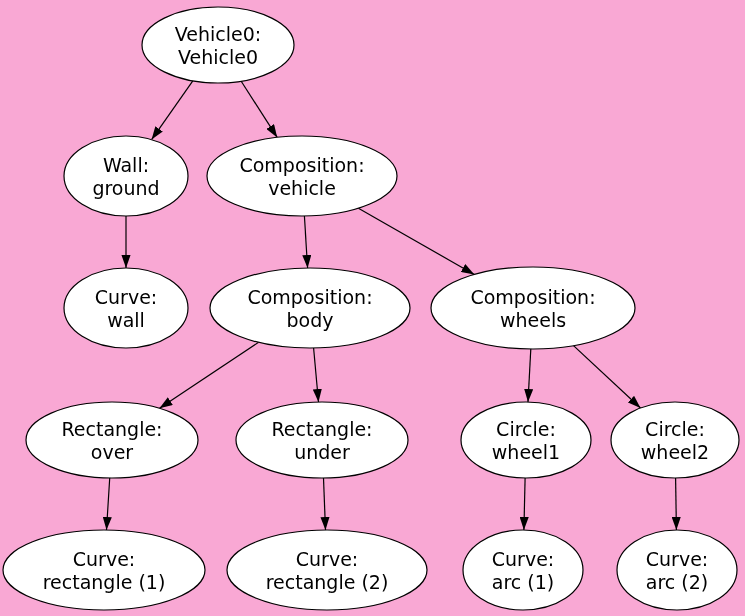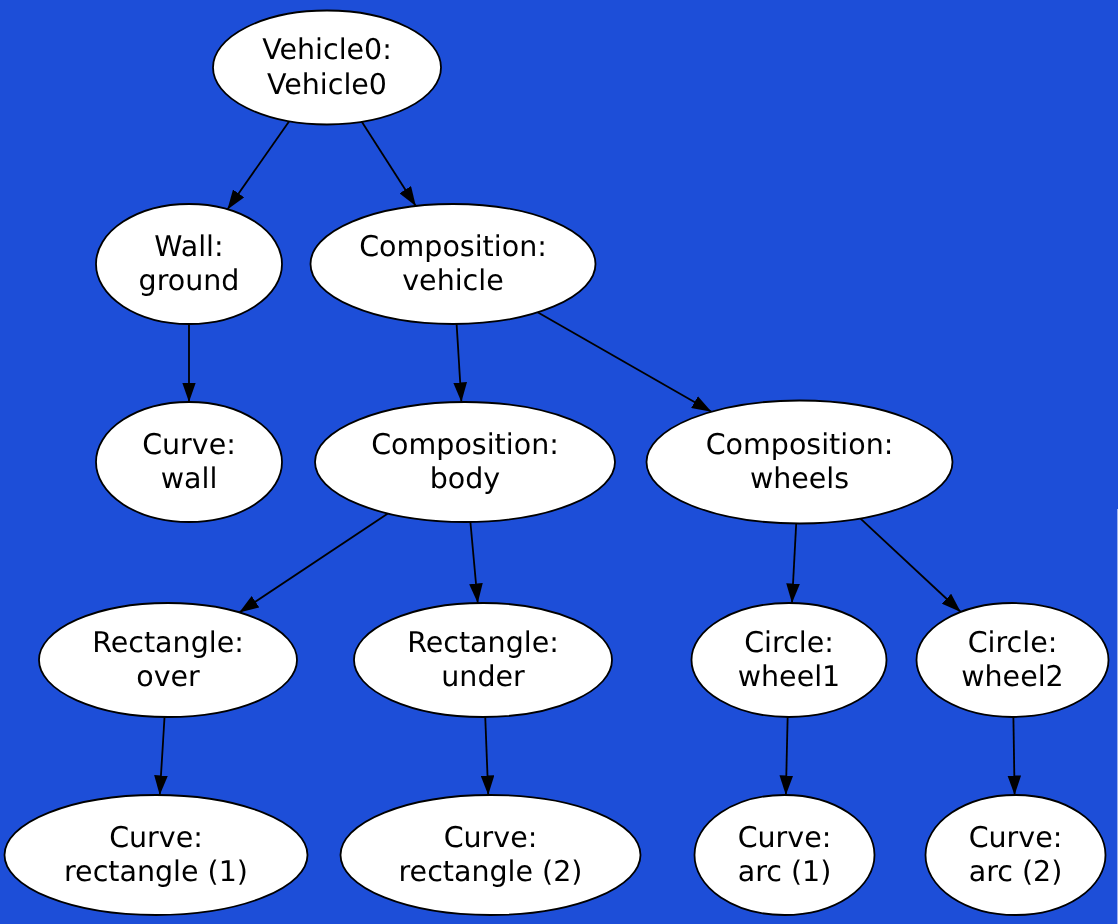--- a/index.html
+++ b/index.html
@@ -3,21 +3,21 @@
 <meta charset="utf-8">
 <style>
   html, body {
     margin: 0;
     padding: 0;
     background: #ffffff;
   }
   .canvas-wrap {
     width: 745px;
     height: 616px;
-    background: #1d4ed8;
+    background: #f9a8d4;
     overflow: hidden;
   }
   svg {
     display: block;
   }
   .node-ellipse {
     fill: #ffffff;
     stroke: #000000;
     stroke-width: 1.2;
   }

